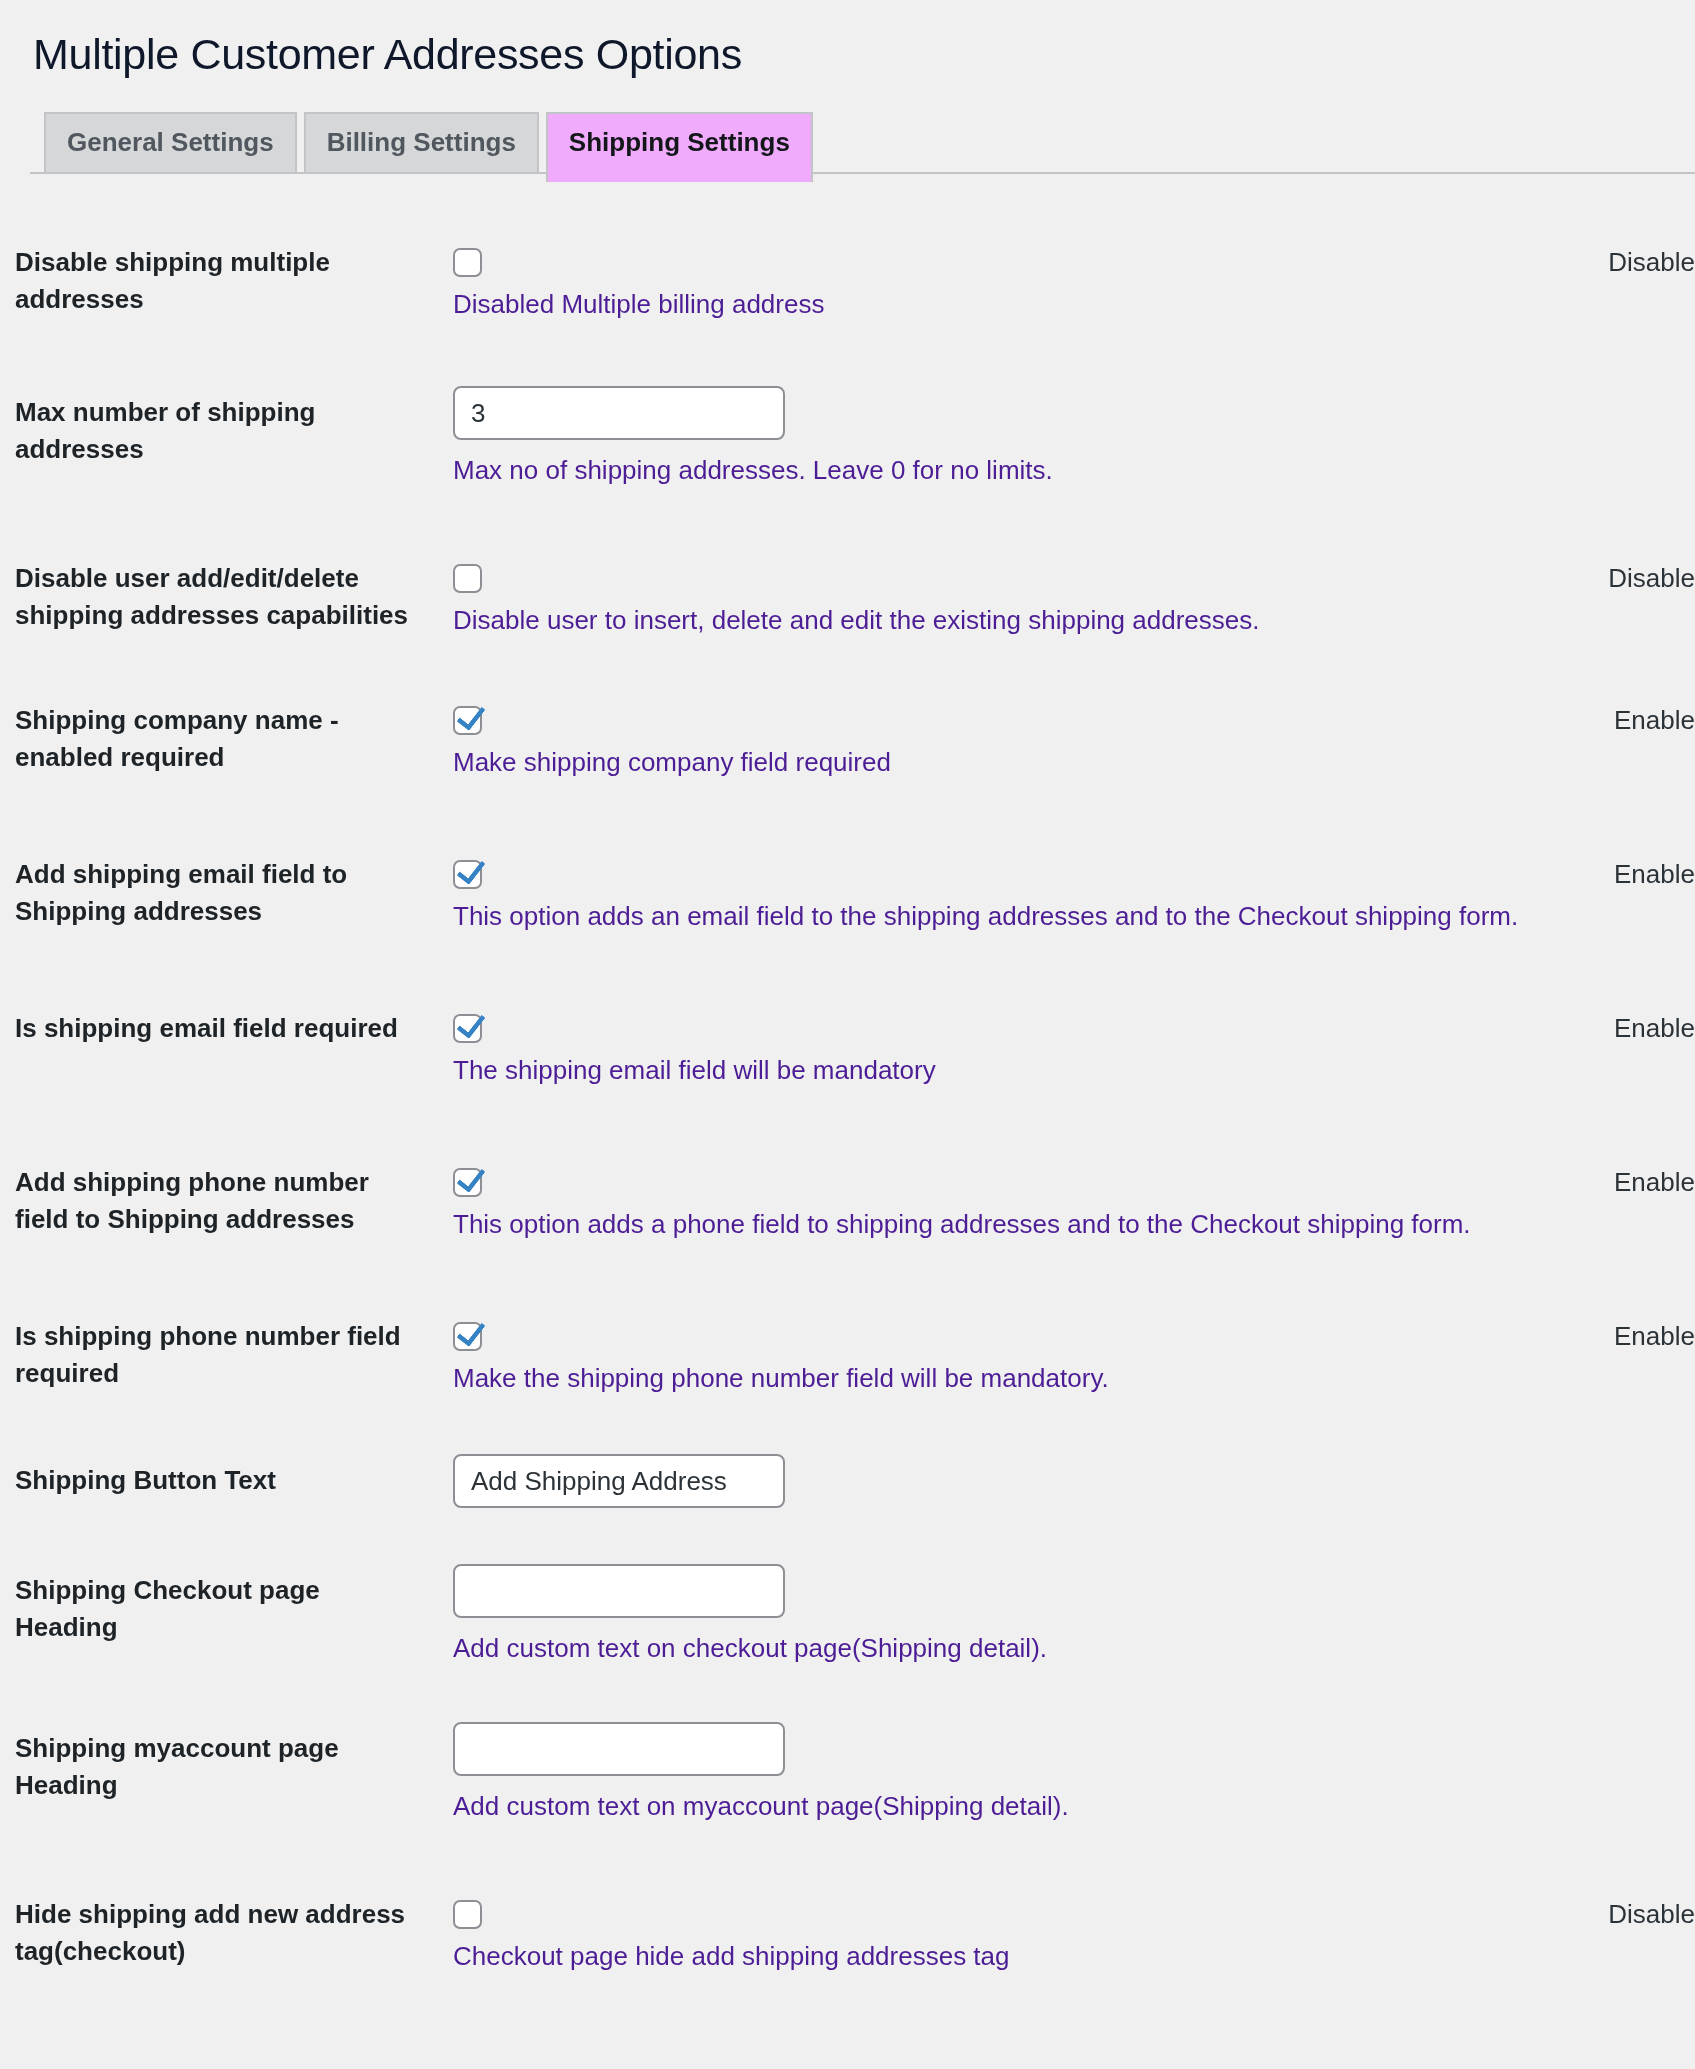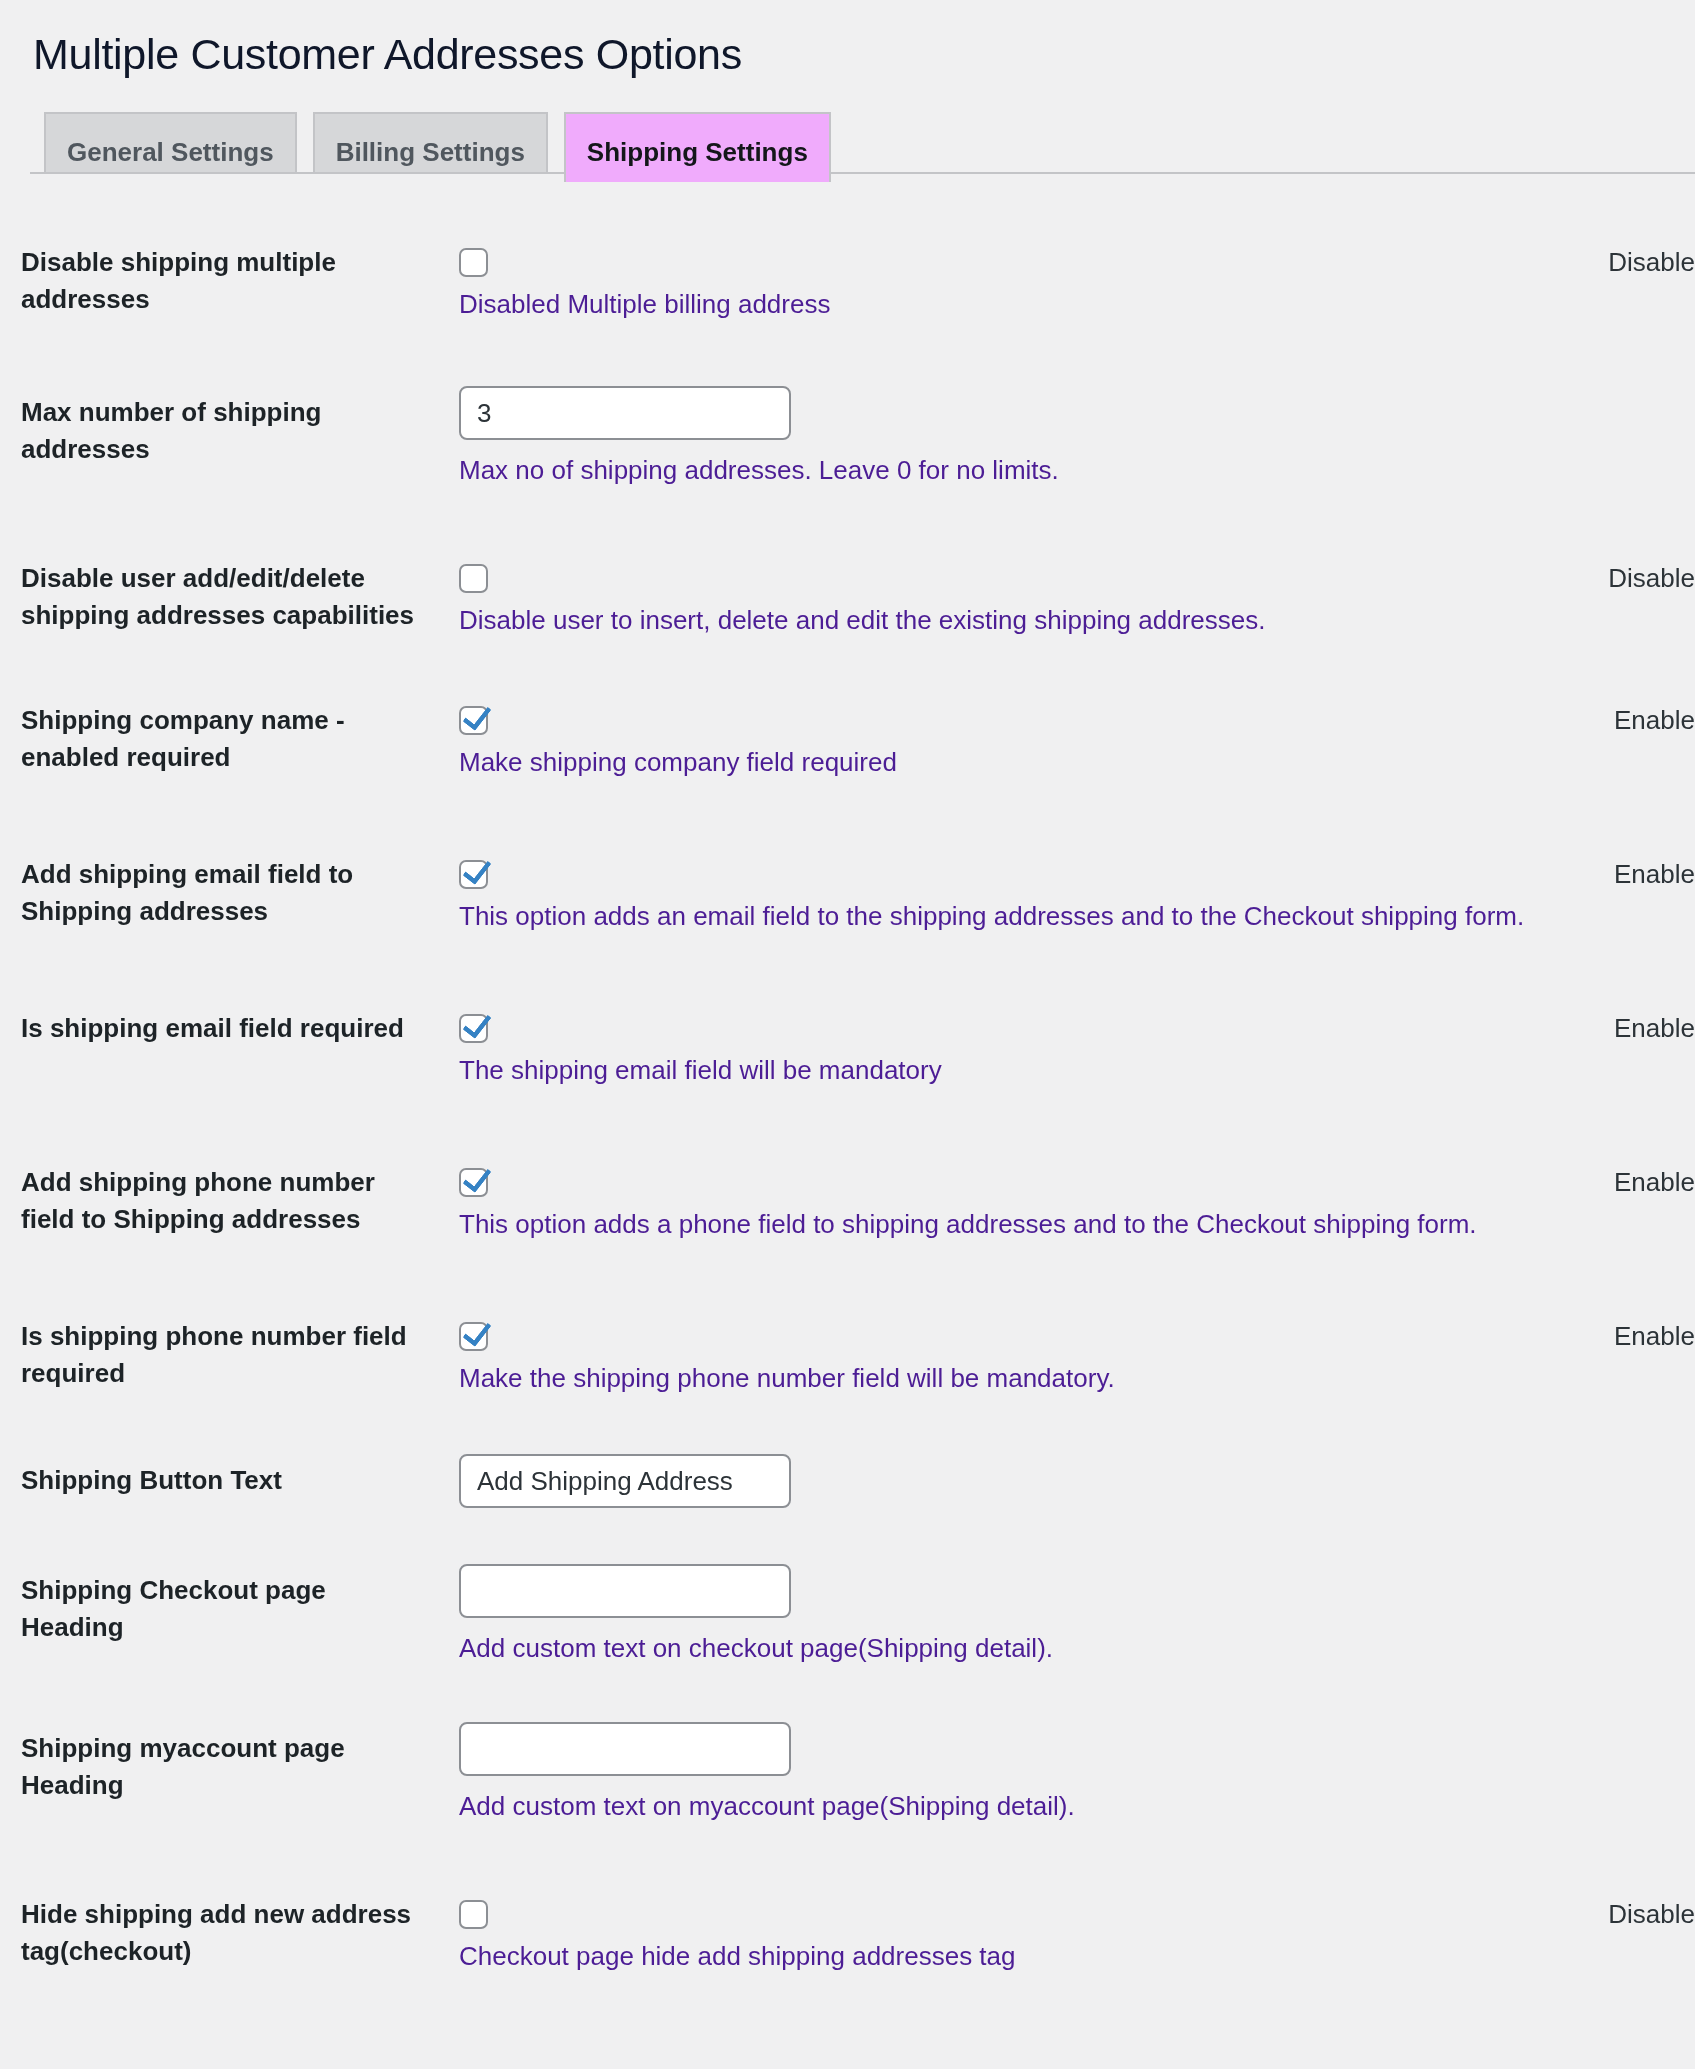--- a/index.html
+++ b/index.html
@@ -22,40 +22,40 @@
     margin:31px 0 0 30px;
     padding-left:14px;
     border-bottom:2px solid #c3c4c7;
     height:62px;
   }
   .nav-tab {
     display:inline-block;
     vertical-align:top;
     box-sizing:border-box;
     height:62px;
-    padding:23px 21px;
-    margin-right:16px;
+    padding:13px 21px;
+    margin-right:7px;
     background:#d6d7d9;
     border:2px solid #c3c4c7;
     font-size:26px;
     font-weight:bold;
     line-height:30px;
     color:#50575e;
     cursor:pointer;
     white-space:nowrap;
   }
   .nav-tab.active {
     height:70px;
     background:#f0abfc;
     border-bottom:none;
     color:#14171a;
     position:relative;
   }
   .form-table {
-    margin:70px 0 0 21px;
+    margin:70px 0 0 15px;
   }
   .form-row { display:flex; }
   .form-row .th {
     width:438px;
     min-width:438px;
     padding-right:43px;
     font-size:26px;
     font-weight:bold;
     line-height:37px;
     color:#1d2327;

